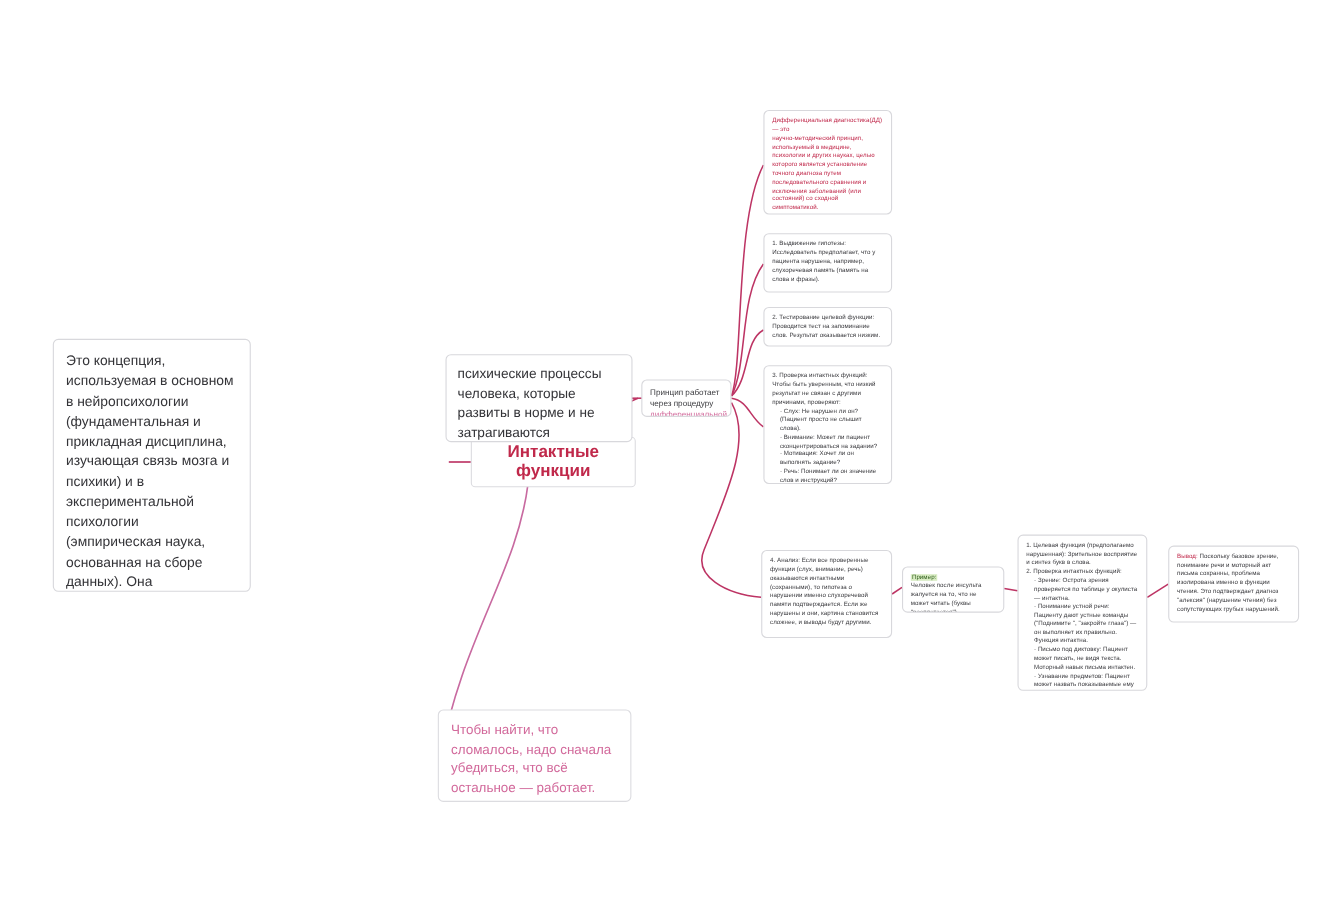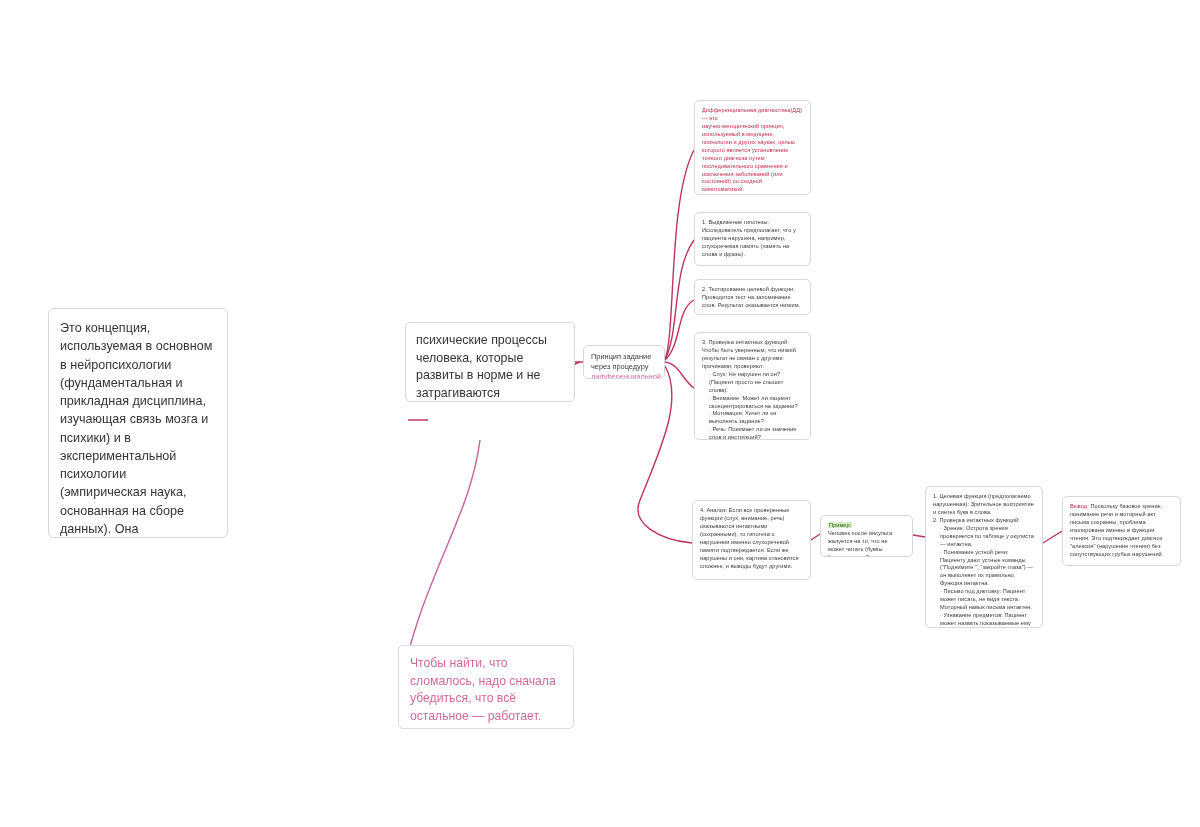--- a/index.html
+++ b/index.html
@@ -133,31 +133,34 @@
 
     <path d="M 665 366 C 684 400 660 450 640 500 C 630 524 660 540 692 543" stroke="#bd3464" stroke-width="1.4" fill="none"></path>
 
     <path d="M 811 540 L 820 534" stroke="#bd3464" stroke-width="1.4" fill="none"></path>
 
     <path d="M 913 535 L 925 537" stroke="#bd3464" stroke-width="1.4" fill="none"></path>
 
     <path d="M 1043 543 L 1062 531" stroke="#bd3464" stroke-width="1.4" fill="none"></path>
   </svg>
 
+  <div class="node root" style="left:428px; top:397px; width:150px; height:46px;">
+    <span>Интактные функции</span>
+  </div>
 
   <div class="node concept" style="left:48px; top:308px; width:180px; height:230px;">
     <p>Это концепция, используемая в основном в нейропсихологии (фундаментальная и прикладная дисциплина, изучающая связь мозга и психики) и в экспериментальной психологии (эмпирическая наука, основанная на сборе данных). Она предполагает, что для точной диагностики нарушения одной функции необходимо проверить сохранность других, чтобы быть уверенным, что проблема именно в целевой области, а не является следствием общего ухудшения состояния или побочного эффекта.</p>
   </div>
 
   <div class="node mid" style="left:405px; top:322px; width:170px; height:80px;">
     <p>психические процессы человека, которые развиты в норме и не затрагиваются конкретным изучаемым нарушением или экспериментальным воздействием.</p>
   </div>
 
   <div class="node small-note" style="left:583px; top:345px; width:82px; height:34px;">
-    <p><span>Принцип задание через процедуру </span><span class="hl-pink">дифференциальной диагностики</span></p>
+    <p><span>Принцип работает через процедуру </span><span class="hl-pink">дифференциальной диагностики</span></p>
   </div>
 
   <div class="node tiny red-head" style="left:694px; top:100px; width:117px; height:95px;">
     <p>Дифференциальная диагностика(ДД) — это</p>
     <p>научно-методический принцип, используемый в медицине, психологии и других науках, целью которого является установление точного диагноза путем последовательного сравнения и исключения заболеваний (или состояний) со сходной симптоматикой.</p>
   </div>
 
   <div class="node tiny" style="left:694px; top:212px; width:117px; height:54px;">
     <p>1. Выдвижение гипотезы: Исследователь предполагает, что у пациента нарушена, например, слухоречевая память (память на слова и фразы).</p>
   </div>

